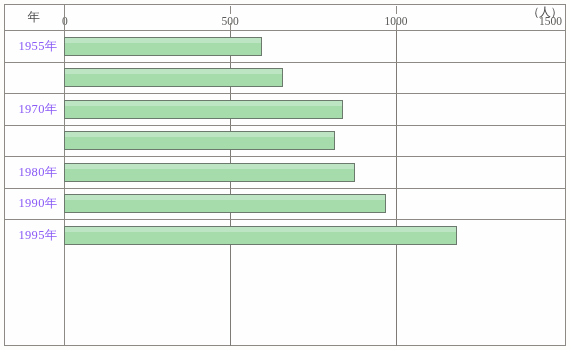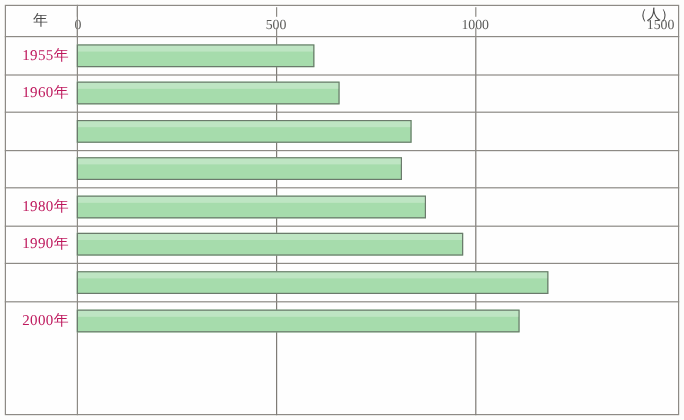--- a/index.html
+++ b/index.html
@@ -132,21 +132,21 @@
     position: absolute;
     left: 0px;
     top: 0px;
     width: 68px;
     height: 100%;
     display: flex;
     align-items: center;
     justify-content: center;
     font-size: 12.5px;
     letter-spacing: 0.3px;
-    color: #be185d;
+    color: #8b5cf6;
     white-space: nowrap;
     font-family: Liberation Serif, serif;
   }
 
   .bar-track {
     position: absolute;
     left: 60px;
     top: 0;
     right: 0;
     height: 100%;
@@ -204,28 +204,28 @@
   <div class="rows" id="rows-container">
       <div class="row">
         <div class="row-label">1955年</div>
         <div class="bar-track">
           <div class="bar" title="1955年: 595" style="width: 197.54px; background: rgb(166, 220, 172); border-color: rgb(107, 122, 108);">
             <div class="bar-sheen"></div>
           </div>
         </div>
       </div>
       <div class="row">
-        <div class="row-label">1960年</div>
         <div class="bar-track">
           <div class="bar" title="1960年: 660" style="width: 219.12px; background: rgb(166, 220, 172); border-color: rgb(107, 122, 108);">
             <div class="bar-sheen"></div>
           </div>
         </div>
       </div>
       <div class="row">
+        <div class="row-label">1970年</div>
         <div class="bar-track">
           <div class="bar" title="1970年: 840" style="width: 278.88px; background: rgb(166, 220, 172); border-color: rgb(107, 122, 108);">
             <div class="bar-sheen"></div>
           </div>
         </div>
       </div>
       <div class="row">
         <div class="bar-track">
           <div class="bar" title="1975年: 815" style="width: 270.58px; background: rgb(166, 220, 172); border-color: rgb(107, 122, 108);">
             <div class="bar-sheen"></div>
@@ -242,29 +242,22 @@
       </div>
       <div class="row">
         <div class="row-label">1990年</div>
         <div class="bar-track">
           <div class="bar" title="1990年: 970" style="width: 322.04px; background: rgb(166, 220, 172); border-color: rgb(107, 122, 108);">
             <div class="bar-sheen"></div>
           </div>
         </div>
       </div>
       <div class="row">
+        <div class="row-label">1995年</div>
         <div class="bar-track">
           <div class="bar" title="1995年: 1185" style="width: 393.42px; background: rgb(166, 220, 172); border-color: rgb(107, 122, 108);">
             <div class="bar-sheen"></div>
           </div>
         </div>
       </div>
-      <div class="row">
-        <div class="row-label">2000年</div>
-        <div class="bar-track">
-          <div class="bar" title="2000年: 1110" style="width: 368.52px; background: rgb(166, 220, 172); border-color: rgb(107, 122, 108);">
-            <div class="bar-sheen"></div>
-          </div>
-        </div>
-      </div>
     </div>
 
 </div>
 
 </body></html>

